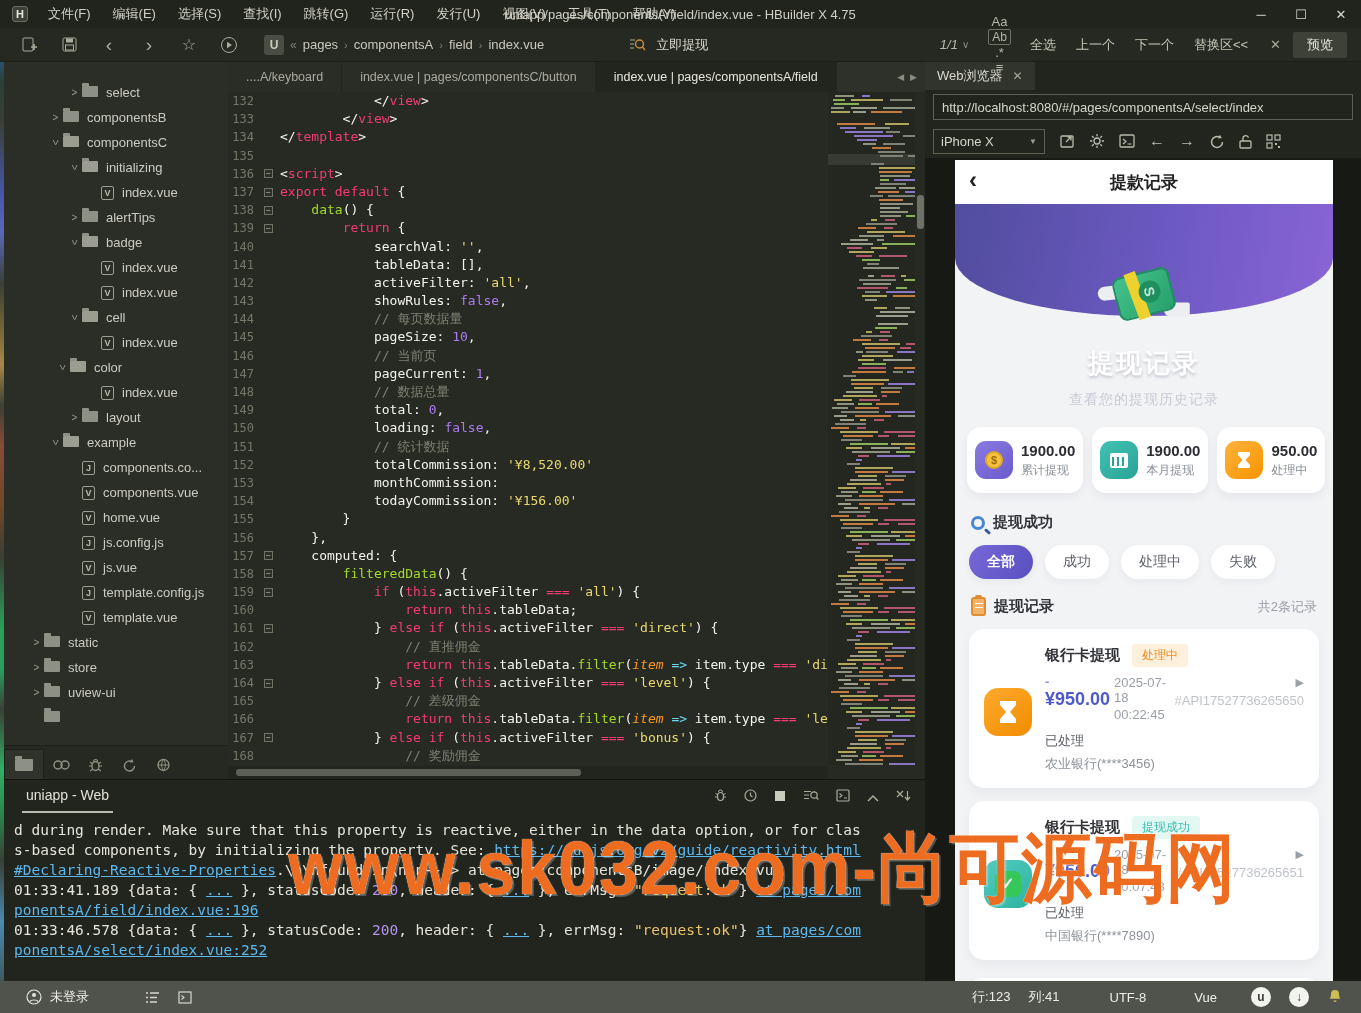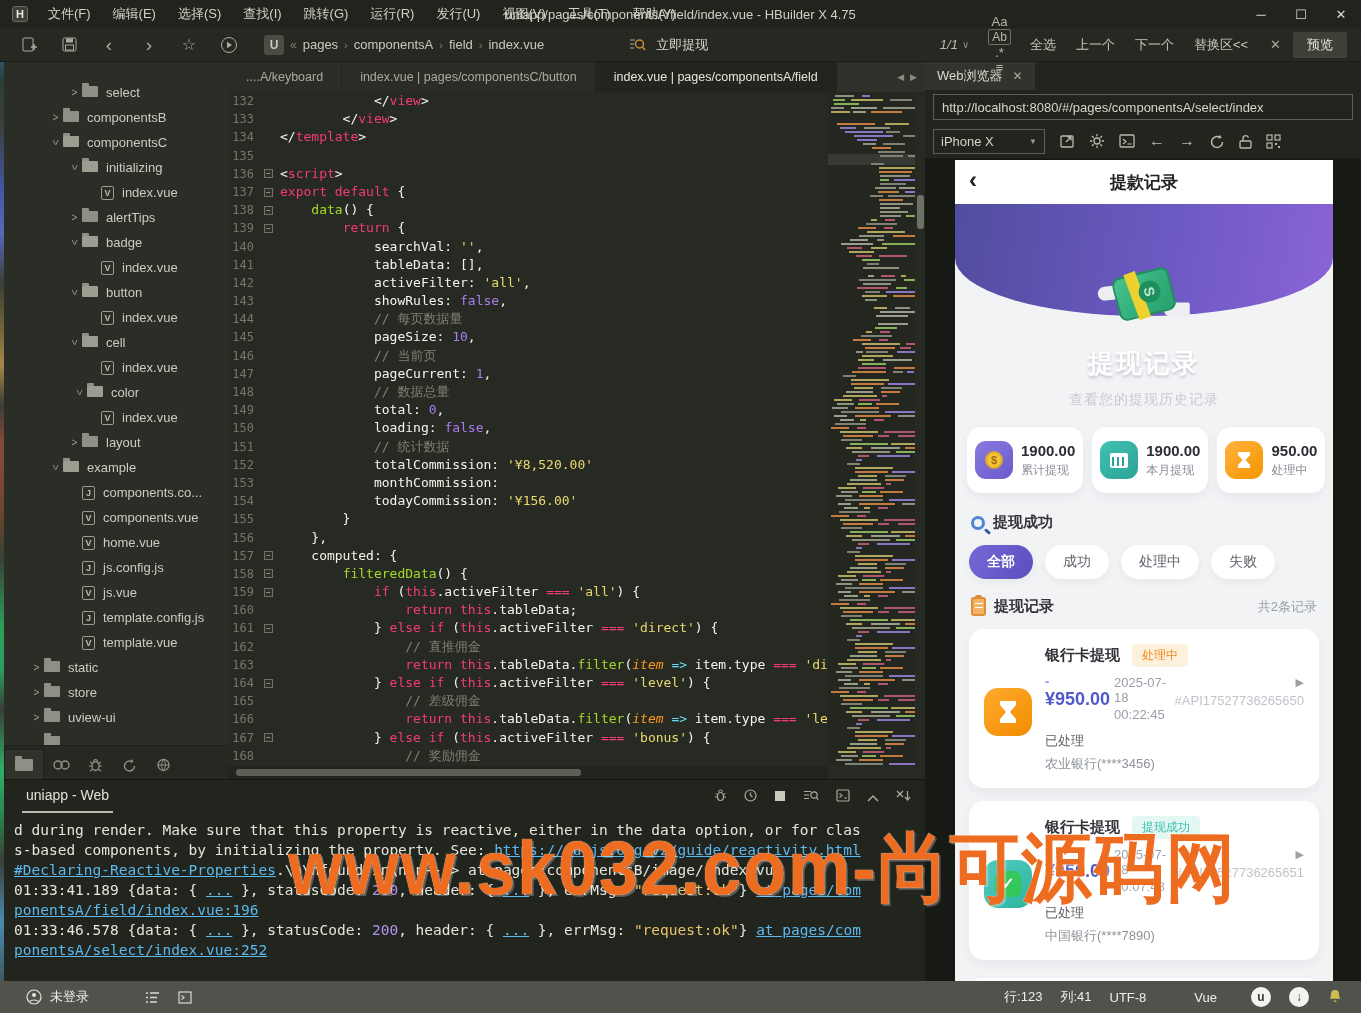--- a/index.html
+++ b/index.html
@@ -320,41 +320,36 @@
         <div class="trow" style="padding-left: 63px;">
           <span class="tarrow" style="transform: rotate(90deg);">&gt;</span>
           <span class="ticon"><span class="i-folder open"></span></span>
           <span>badge</span>
         </div>
         <div class="trow" style="padding-left: 82px;">
           <span class="tarrow"></span>
           <span class="ticon i-file">V</span>
           <span>index.vue</span>
         </div>
-        <div class="trow" style="padding-left: 63px;">
-          <span class="tarrow" style="transform: rotate(90deg);">&gt;</span>
-          <span class="ticon"><span class="i-folder open"></span></span>
-          <span>button</span>
-        </div>
         <div class="trow" style="padding-left: 82px;">
           <span class="tarrow"></span>
           <span class="ticon i-file">V</span>
           <span>index.vue</span>
         </div>
         <div class="trow" style="padding-left: 63px;">
           <span class="tarrow" style="transform: rotate(90deg);">&gt;</span>
           <span class="ticon"><span class="i-folder open"></span></span>
           <span>cell</span>
         </div>
         <div class="trow" style="padding-left: 82px;">
           <span class="tarrow"></span>
           <span class="ticon i-file">V</span>
           <span>index.vue</span>
         </div>
-        <div class="trow" style="padding-left: 39px; margin-left: 29px;">
+        <div class="trow" style="padding-left: 51px;">
           <span class="tarrow" style="transform: rotate(90deg);">&gt;</span>
           <span class="ticon"><span class="i-folder open"></span></span>
           <span>color</span>
         </div>
         <div class="trow" style="padding-left: 82px;">
           <span class="tarrow"></span>
           <span class="ticon i-file">V</span>
           <span>index.vue</span>
         </div>
         <div class="trow" style="padding-left: 63px;">
@@ -829,21 +824,21 @@
       <span class="sb-ic" style="margin-left:10px;">
           <svg width="14" height="13">
             <rect x="1" y="1" width="12" height="11" fill="none" stroke="#d8d8d0" stroke-width="1.2"></rect>
             <path d="M3.5 4.5l2.5 2-2.5 2" fill="none" stroke="#d8d8d0" stroke-width="1.1"></path>
           </svg>
         </span>
     </div>
     <div class="sb-right">
       <span>行:123</span>
       <span>列:41</span>
-      <span style="margin-left:0;">UTF-8</span>
+      <span style="margin-left:32px;">UTF-8</span>
       <span style="margin-left:30px;">Vue</span>
       <span class="sb-circle" style="margin-left:16px;">u</span>
       <span class="sb-circle">↓</span>
       <span class="bell"><svg width="16" height="16">
             <path d="M8 2a4 4 0 0 1 4 4c0 3 .8 4 1.5 4.8H2.5C3.2 10 4 9 4 6a4 4 0 0 1 4-4z" fill="#cdbd55"></path>
             <path d="M6.5 12.5a1.5 1.5 0 0 0 3 0" fill="#cdbd55"></path>
           </svg></span>
     </div>
   </footer>
 

